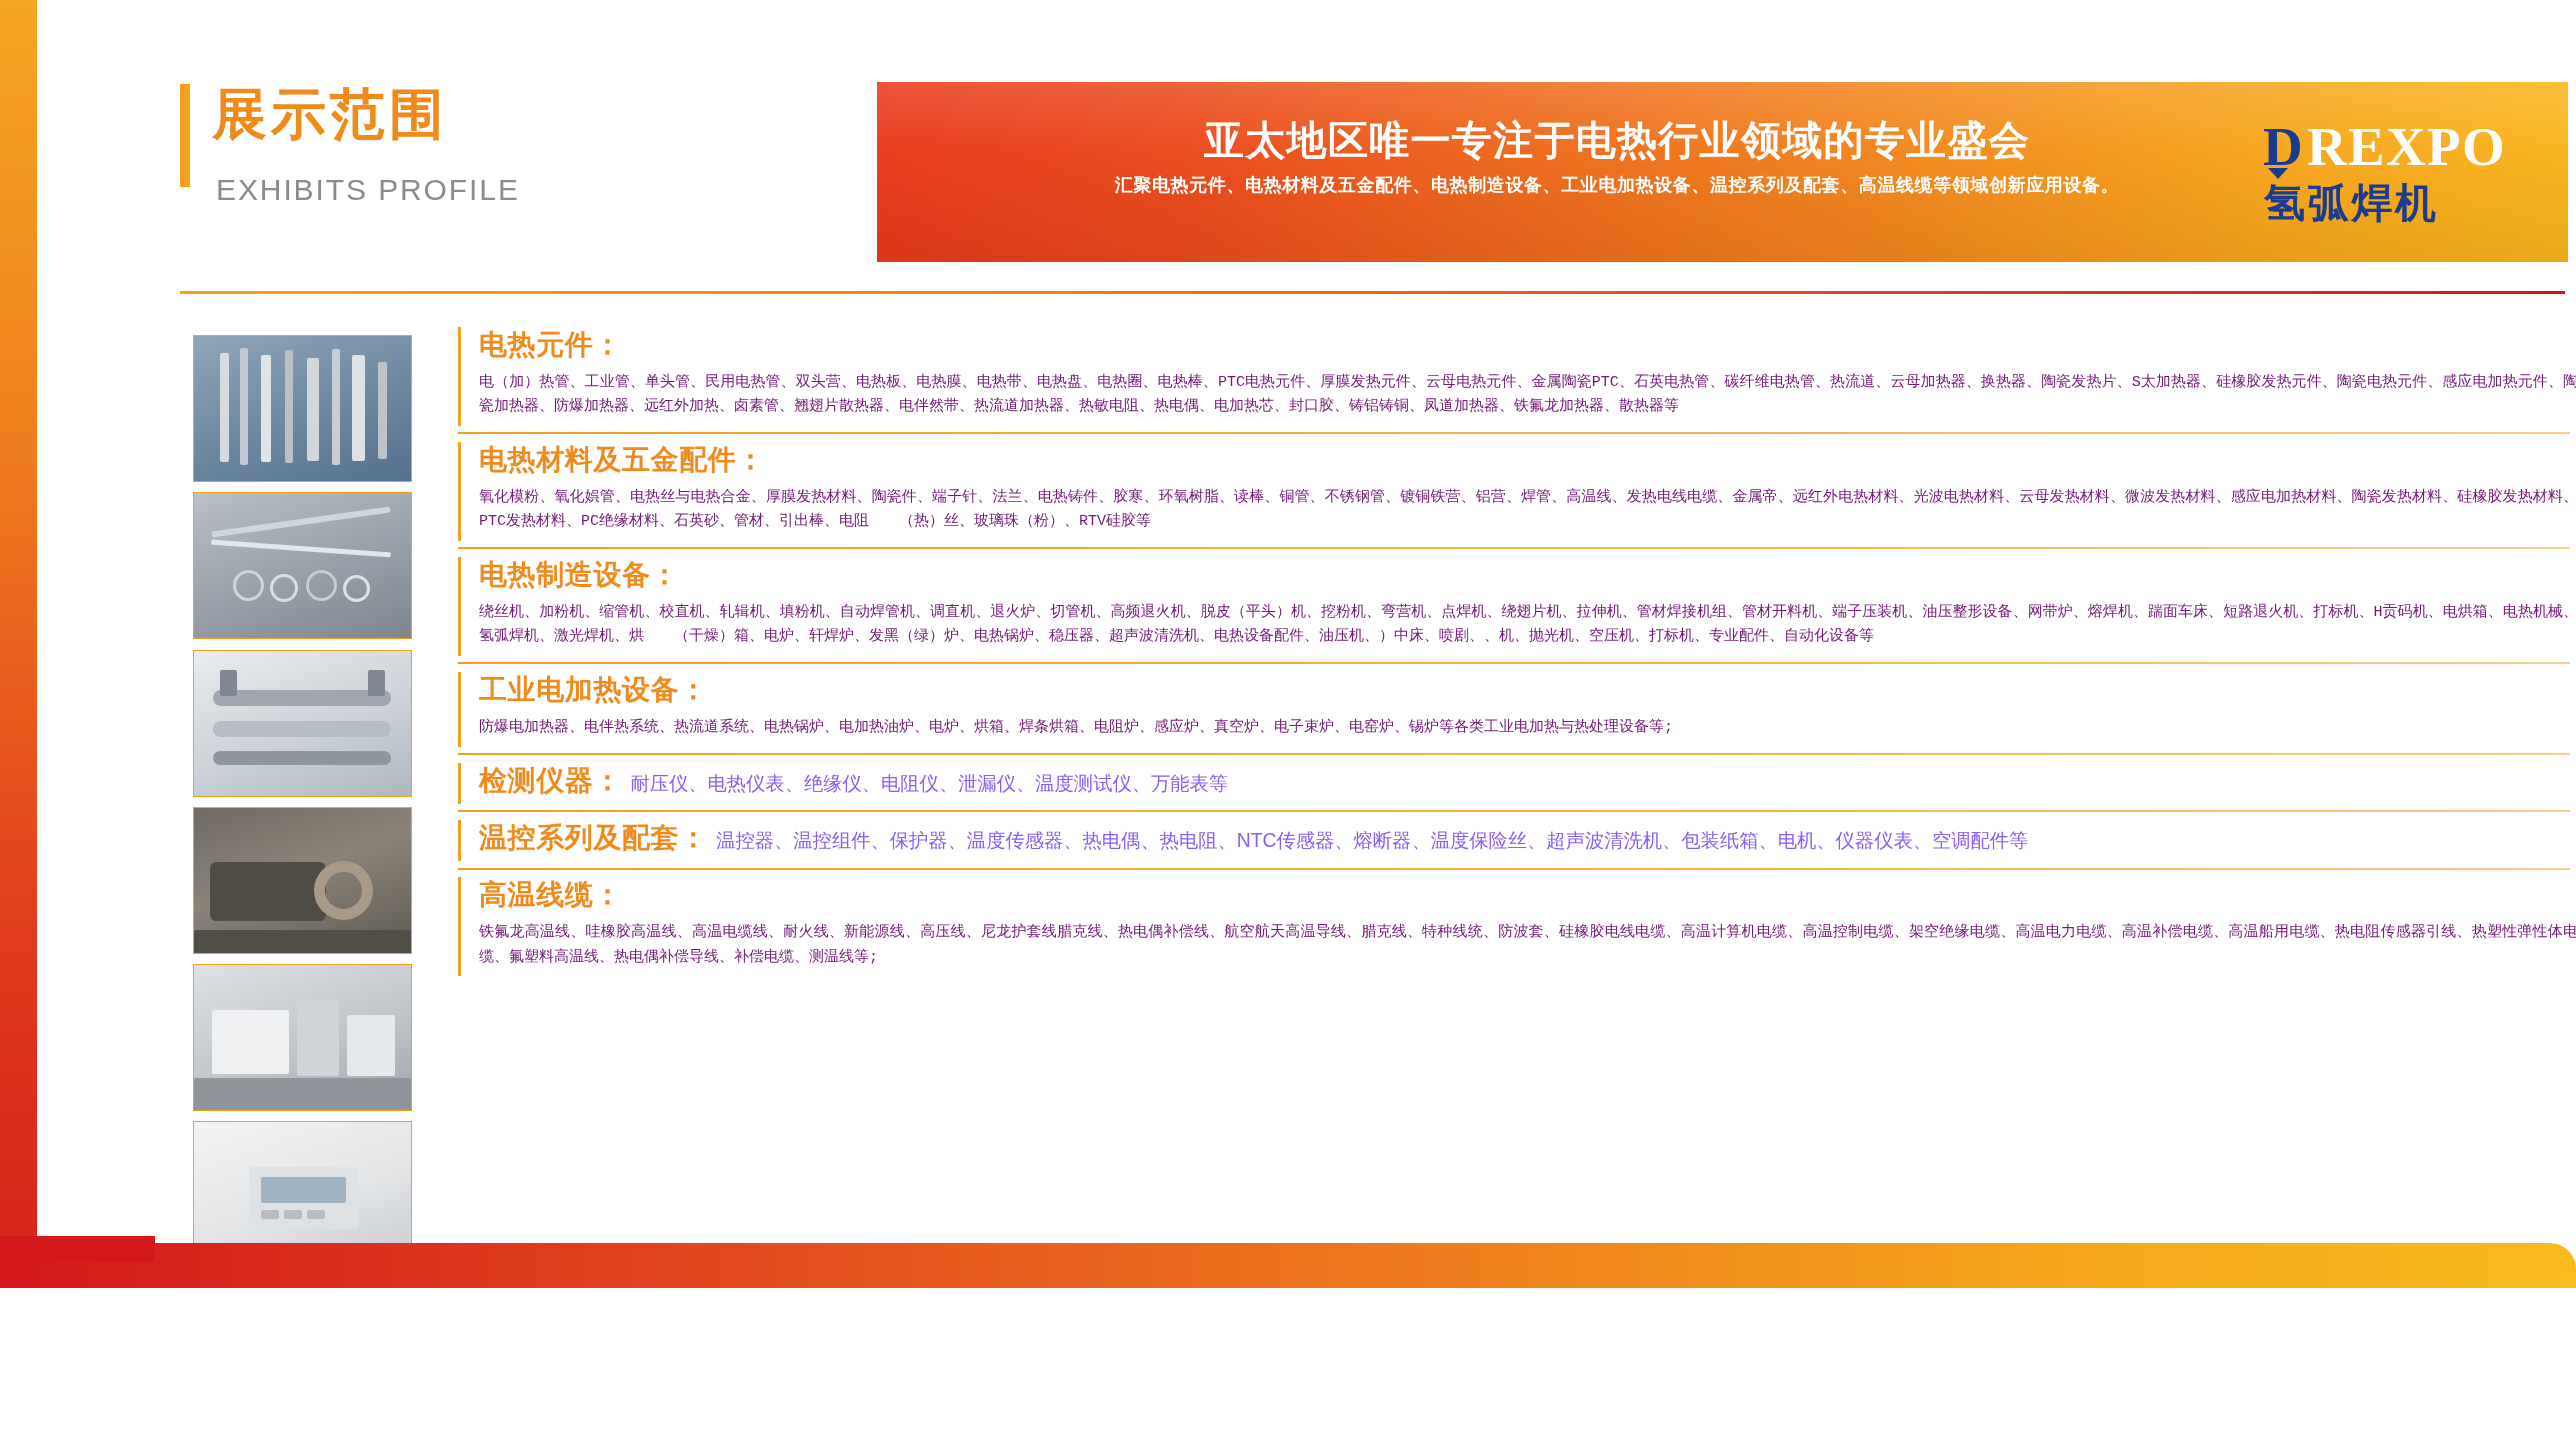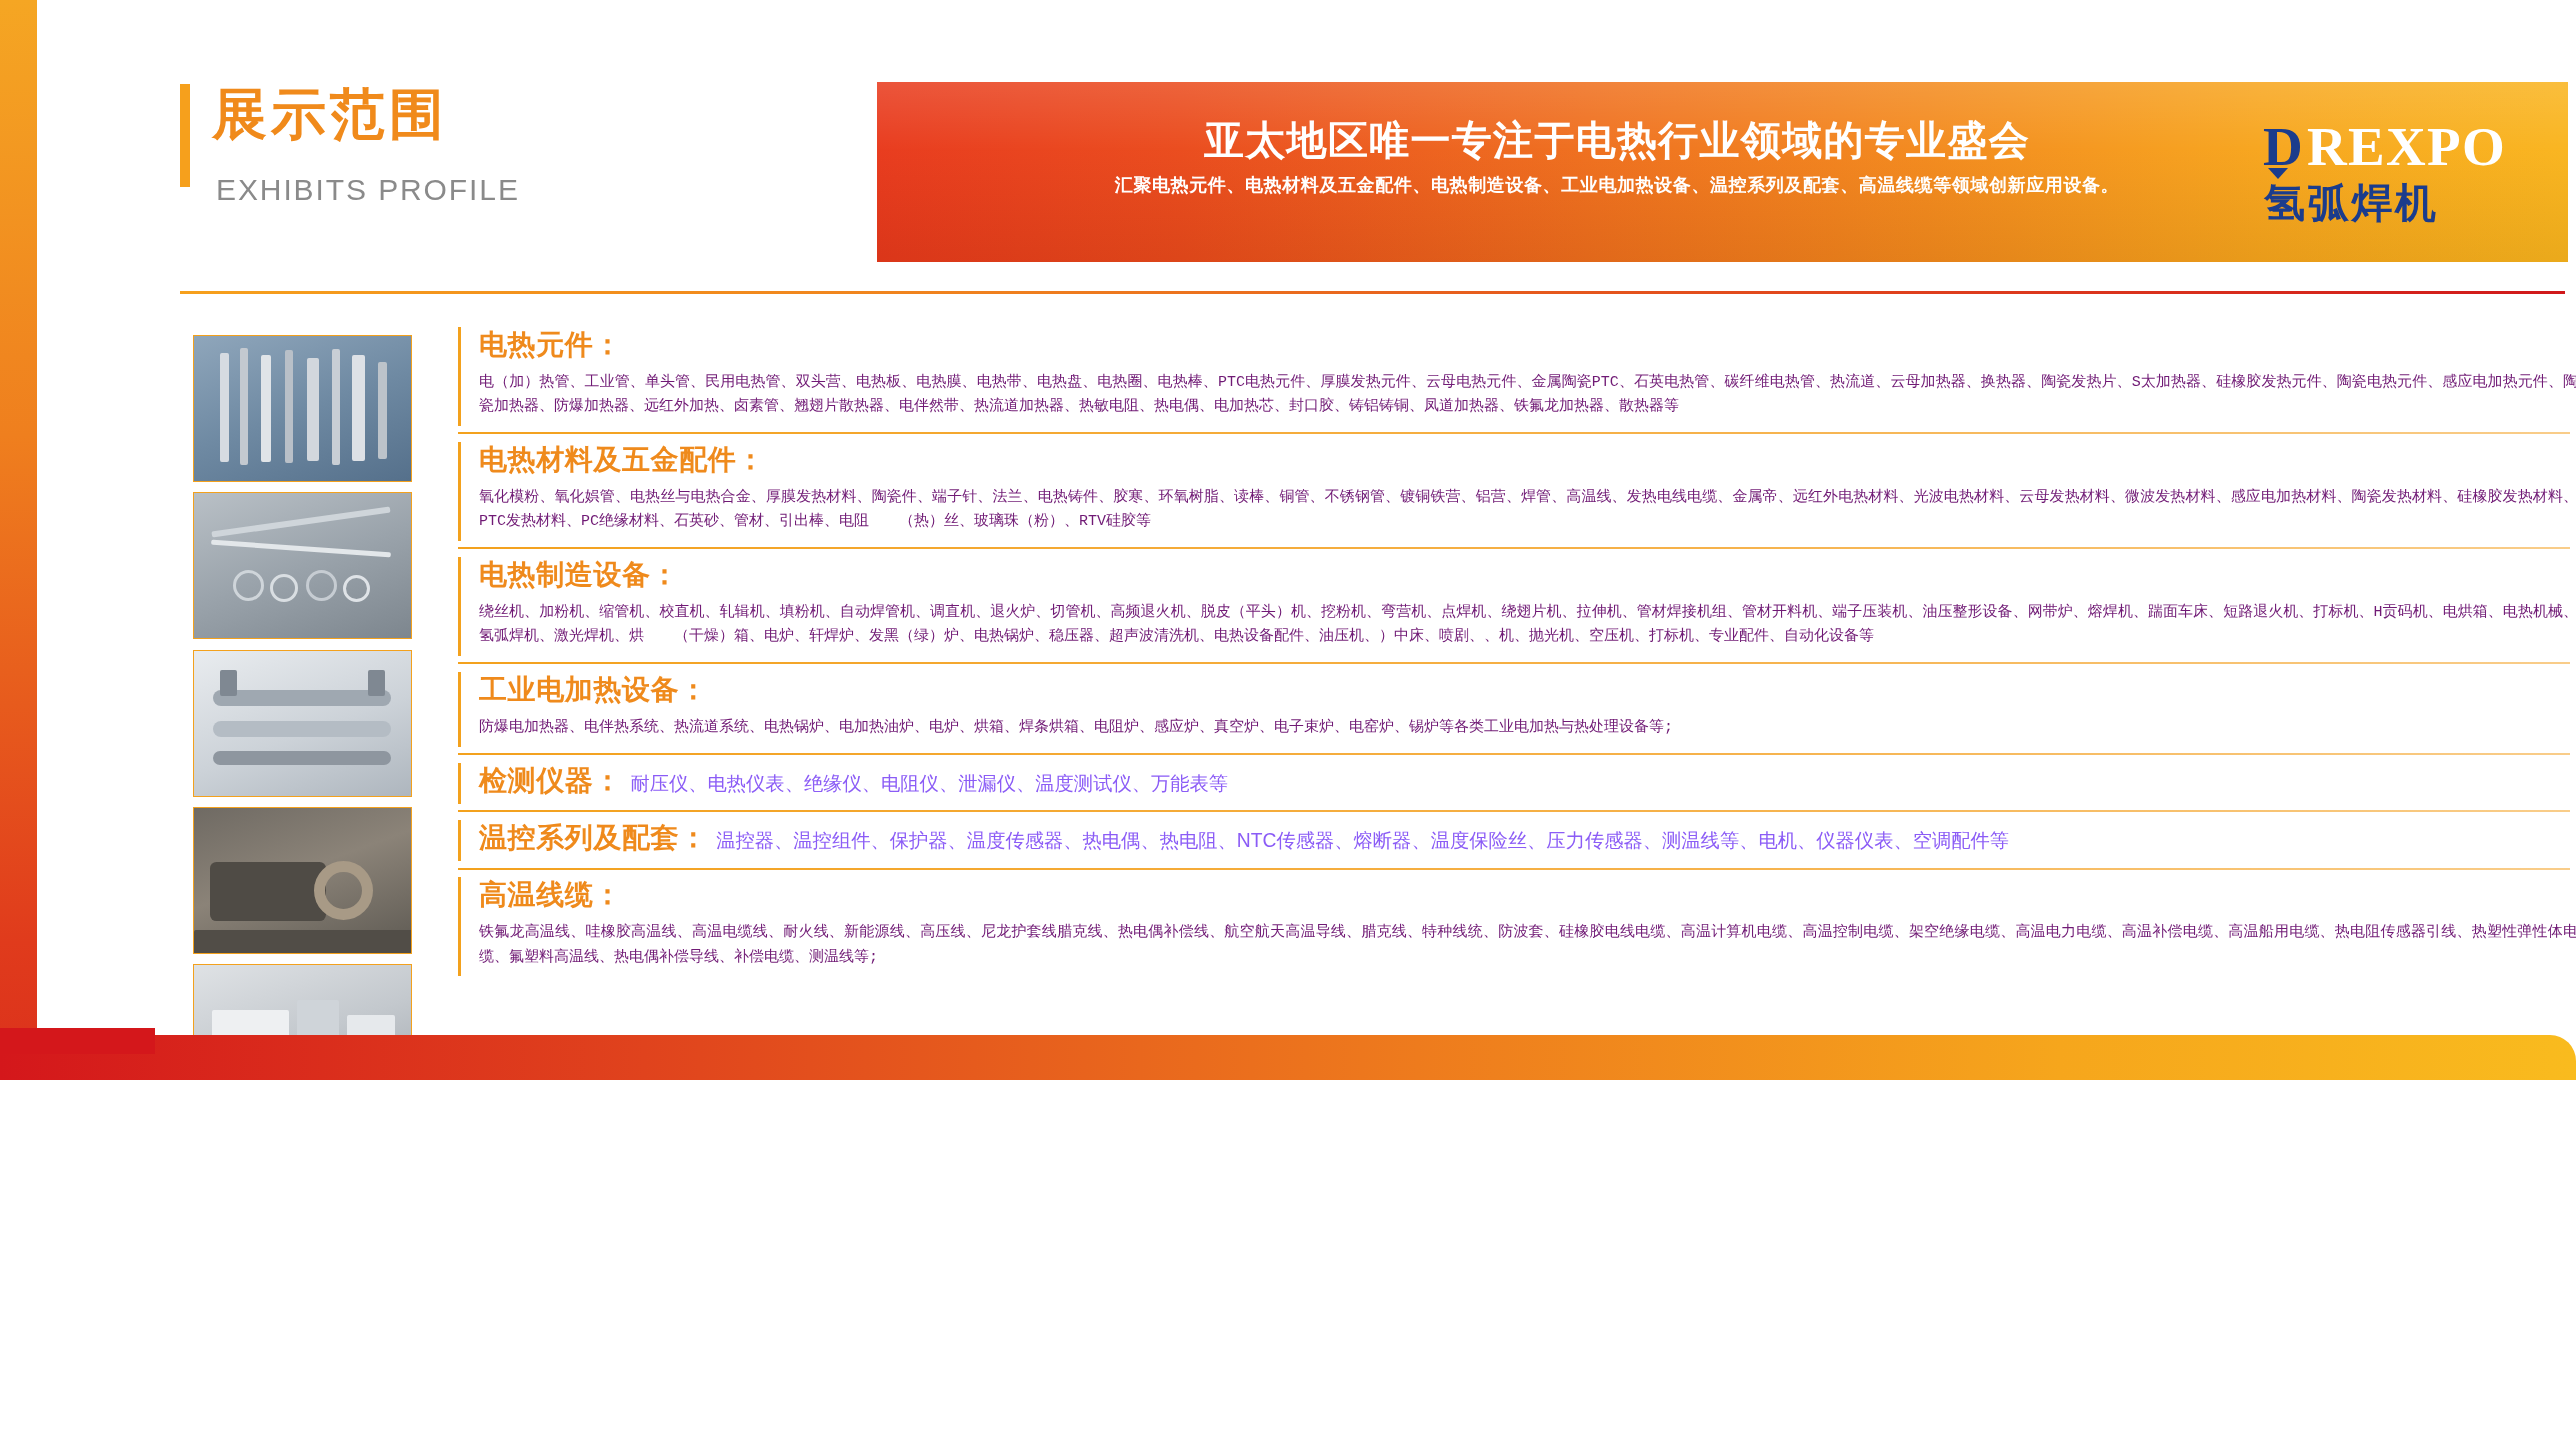--- a/index.html
+++ b/index.html
@@ -4,21 +4,21 @@
 <style>
   * { box-sizing: border-box; }
   html, body {
     margin: 0; padding: 0;
     background: #ffffff;
     font-family: "Liberation Sans", sans-serif;
   }
   #page {
     position: relative;
     width: 2576px;
-    height: 1080px;
+    height: 1288px;
     background: #ffffff;
     overflow: hidden;
   }
 
   
   .left-strip {
     position: absolute;
     left: 0; top: 0;
     width: 37px; height: 1449px;
     background: linear-gradient(180deg, #f7a21b 0%, #f08a1c 18%, #e8541f 46%, #d8231f 72%, #c4121b 100%);
@@ -332,21 +332,21 @@
       <div class="sec-head">
         <span>检测仪器：</span>
         <span class="inline-body">耐压仪、电热仪表、绝缘仪、电阻仪、泄漏仪、温度测试仪、万能表等</span>
       </div>
     </div>
     <div class="sec-rule"></div>
 
     <div class="section">
       <div class="sec-head">
         <span>温控系列及配套：</span>
-        <span class="inline-body">温控器、温控组件、保护器、温度传感器、热电偶、热电阻、NTC传感器、熔断器、温度保险丝、压力传感器、测温线等、电机、仪器仪表、空调配件等</span>
+        <span class="inline-body">温控器、温控组件、保护器、温度传感器、热电偶、热电阻、NTC传感器、熔断器、温度保险丝、超声波清洗机、包装纸箱、电机、仪器仪表、空调配件等</span>
       </div>
     </div>
     <div class="sec-rule"></div>
 
     <div class="section">
       <div class="sec-head">高温线缆：</div>
       <div class="sec-body">铁氟龙高温线、哇橡胶高温线、高温电缆线、耐火线、新能源线、高压线、尼龙护套线腊克线、热电偶补偿线、航空航天高温导线、腊克线、特种线统、防波套、硅橡胶电线电缆、高温计算机电缆、高温控制电缆、架空绝缘电缆、高温电力电缆、高温补偿电缆、高温船用电缆、热电阻传感器引线、热塑性弹性体电缆、氟塑料高温线、热电偶补偿导线、补偿电缆、测温线等;</div>
     </div>
 
   </div>

